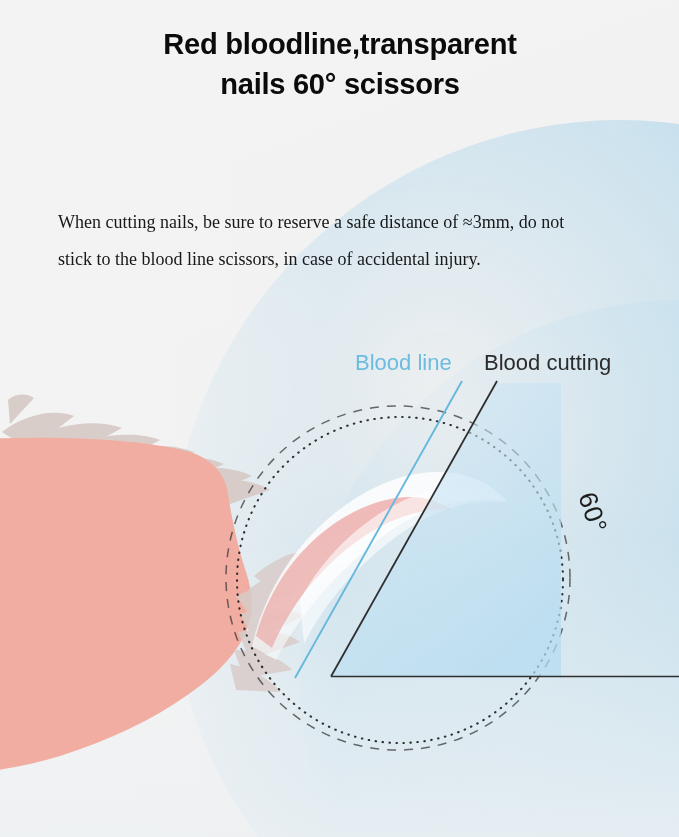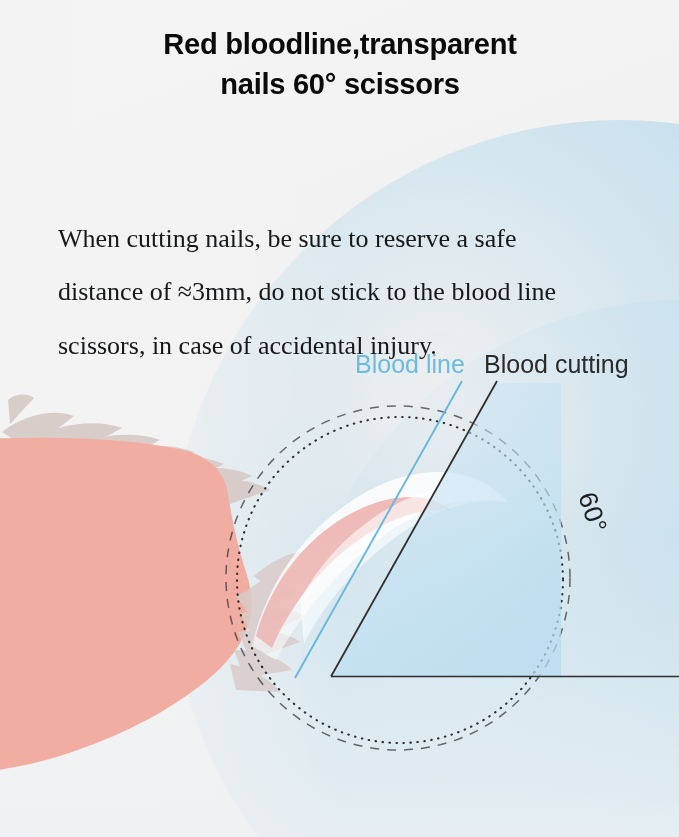--- a/index.html
+++ b/index.html
@@ -86,35 +86,35 @@
     letter-spacing: -0.3px;
     transform: scaleX(0.97);
   }
   .body-copy {
     position: absolute;
     left: 58px;
     top: 186px;
     width: 530px;
     text-align: left;
     font-family: "Liberation Serif", serif;
-    font-size: 26px;
+    font-size: 18px;
     line-height: 2.05;
     color: #16181a;
   }
 
   
   .diagram {
     position: absolute;
     inset: 0;
     z-index: 15;
   }
   .lbl {
     position: absolute;
     font-family: "Liberation Sans", sans-serif;
-    font-size: 25px;
+    font-size: 22px;
     white-space: nowrap;
   }
   .lbl-blood { left: 355px; top: 350px; color: #6cbcdf; }
   .lbl-nail  { left: 484px; top: 350px; color: #2b2b2b; }
   .lbl-angle {
     position: absolute;
     left: 572px;
     top: 497px;
     font-family: "Liberation Sans", sans-serif;
     font-size: 26px;

